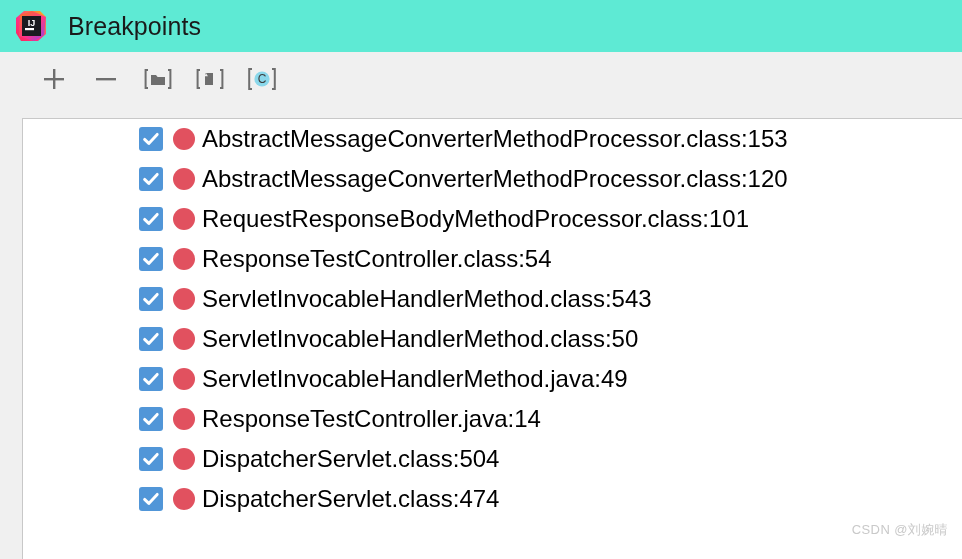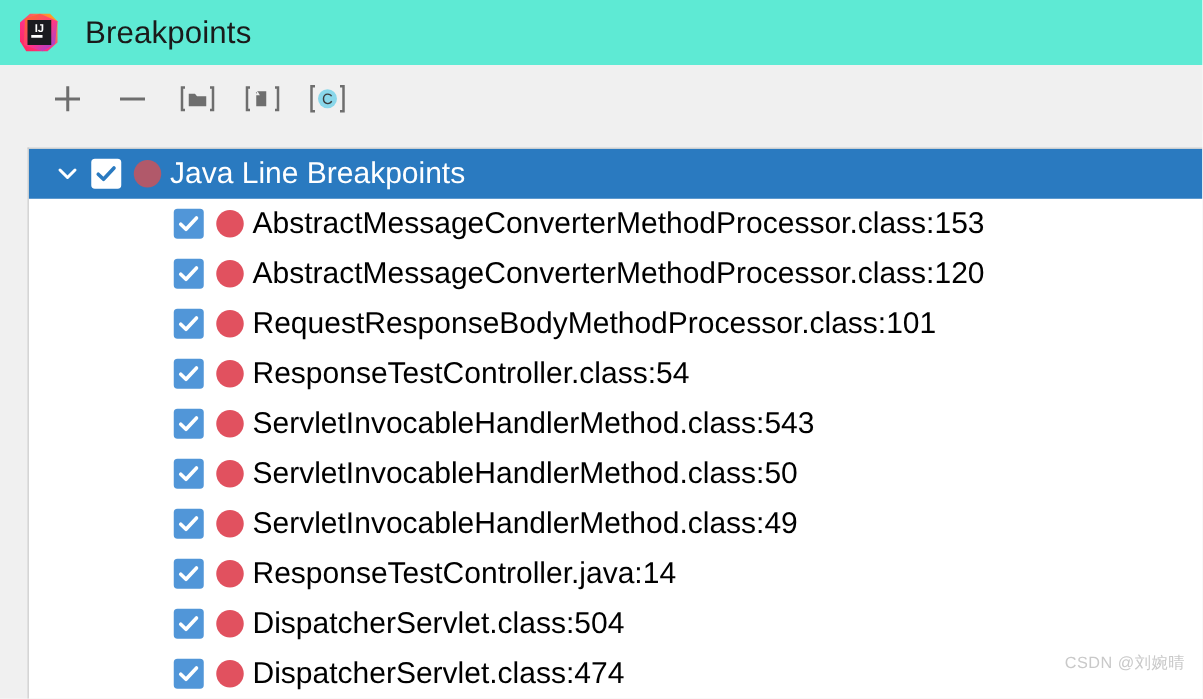--- a/index.html
+++ b/index.html
@@ -217,34 +217,20 @@
         <circle cx="15" cy="14" r="7.6" fill="#8ad7ea"></circle>
         <text x="15" y="18.3" font-family="'Liberation Sans',sans-serif" font-size="12" fill="#3c3c3c" text-anchor="middle">C</text>
       </svg>
     </span>
   </div>
 
 </div>
 
 <div class="tree-wrap">
 
-  <div class="row group">
-    <span class="chevron">
-      <svg width="22" height="22" viewBox="0 0 22 22">
-        <path d="M5 8 L11 14 L17 8" fill="none" stroke="#ffffff" stroke-width="2.4" stroke-linecap="round" stroke-linejoin="round"></path>
-      </svg>
-    </span>
-    <span class="cb light">
-      <svg width="20" height="20" viewBox="0 0 20 20">
-        <path d="M3.6 10.4 L7.8 14.4 L16.2 5.4" fill="none" stroke="#2a7ac0" stroke-width="2.9" stroke-linecap="round" stroke-linejoin="round"></path>
-      </svg>
-    </span>
-    <span class="bp-dot muted"></span>
-    <span class="row-label">Java Line Breakpoints</span>
-  </div>
 
   <div class="row child">
     <span class="cb blue">
       <svg width="20" height="20" viewBox="0 0 20 20">
           <path d="M3.6 10.4 L7.8 14.4 L16.2 5.4" fill="none" stroke="#ffffff" stroke-width="2.9" stroke-linecap="round" stroke-linejoin="round"></path>
         </svg>
     </span>
     <span class="bp-dot bright"></span>
     <span class="row-label">AbstractMessageConverterMethodProcessor.class:153</span>
   </div>
@@ -299,21 +285,21 @@
     <span class="row-label">ServletInvocableHandlerMethod.class:50</span>
   </div>
 
   <div class="row child">
     <span class="cb blue">
       <svg width="20" height="20" viewBox="0 0 20 20">
           <path d="M3.6 10.4 L7.8 14.4 L16.2 5.4" fill="none" stroke="#ffffff" stroke-width="2.9" stroke-linecap="round" stroke-linejoin="round"></path>
         </svg>
     </span>
     <span class="bp-dot bright"></span>
-    <span class="row-label">ServletInvocableHandlerMethod.class:49</span>
+    <span class="row-label">ServletInvocableHandlerMethod.java:49</span>
   </div>
 
   <div class="row child">
     <span class="cb blue">
       <svg width="20" height="20" viewBox="0 0 20 20">
           <path d="M3.6 10.4 L7.8 14.4 L16.2 5.4" fill="none" stroke="#ffffff" stroke-width="2.9" stroke-linecap="round" stroke-linejoin="round"></path>
         </svg>
     </span>
     <span class="bp-dot bright"></span>
     <span class="row-label">ResponseTestController.java:14</span>

